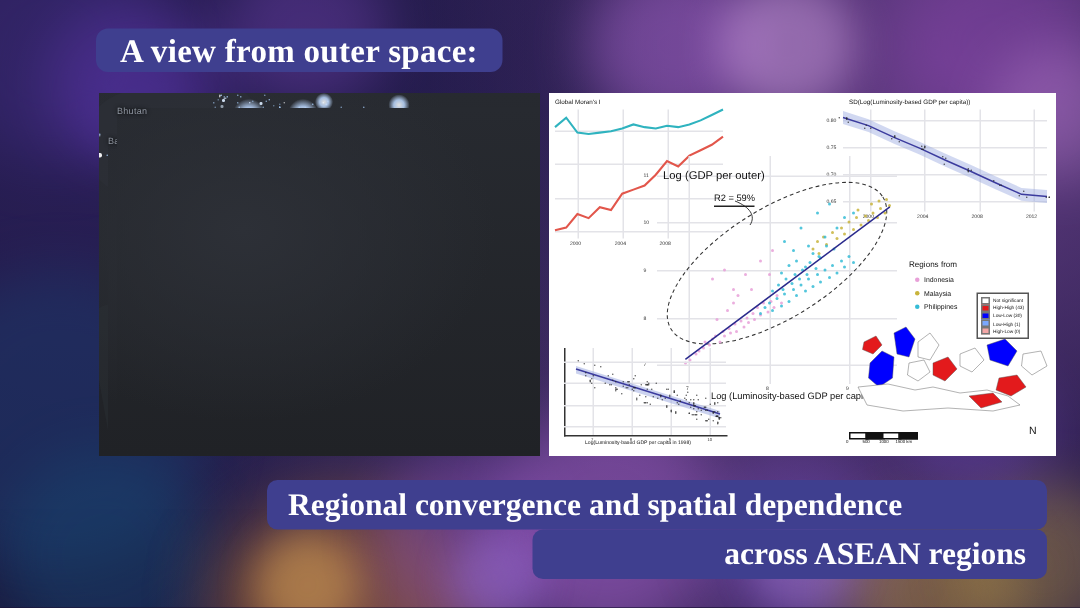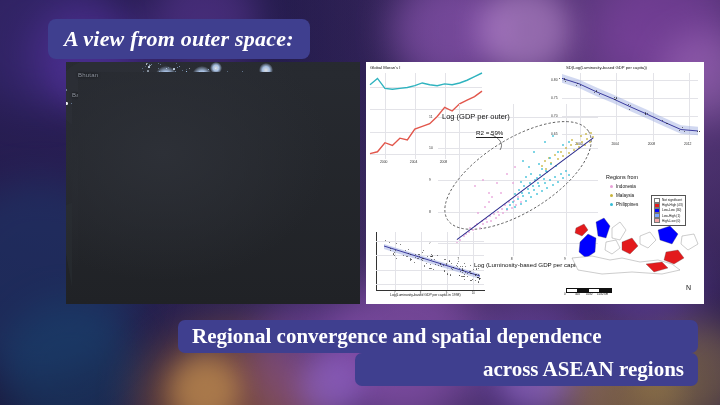--- a/index.html
+++ b/index.html
@@ -37,22 +37,22 @@
   .b16{left:600px;top:240px;width:100px;height:100px;background:#6e49b8;opacity:.4;}
   .b17{left:170px;top:355px;width:70px;height:70px;background:#e0a95a;opacity:.5;filter:blur(12px);}
   .b18{left:300px;top:355px;width:60px;height:60px;background:#9a6fd8;opacity:.45;filter:blur(12px);}
   .b19{left:55px;top:35px;width:70px;height:70px;background:#4a2f92;opacity:.45;filter:blur(12px);}
   .b20{left:500px;top:340px;width:70px;height:70px;background:#b184e0;opacity:.4;filter:blur(12px);}
 
   
   .banner{position:absolute;background:#3f3f8f;color:#ffffff;
     font-family:"Liberation Serif",serif;font-weight:bold;
     display:flex;align-items:center;box-sizing:border-box;}
-  #title-top{left:48px;top:19px;height:40px;padding:0 16px;border-radius:8px;
-    font-size:22px;letter-spacing:.2px;font-style:italic;}
+  #title-top{left:64px;top:19px;height:29px;padding:0 16px;border-radius:8px;
+    font-size:22px;letter-spacing:.2px;}
   #title-bottom-1{left:178px;top:320px;height:33px;padding:0 14px;border-radius:7px;
     font-size:21px;width:520px;justify-content:flex-start;}
   #title-bottom-2{left:355px;top:353px;height:33px;padding:0 14px;border-radius:7px;
     font-size:21px;width:343px;justify-content:flex-end;}
 
   
   #map-panel{position:absolute;left:66px;top:62px;width:294px;height:242px;
     background:#24262b;overflow:hidden;}
   #map-panel .sea{position:absolute;inset:0;
     background:

